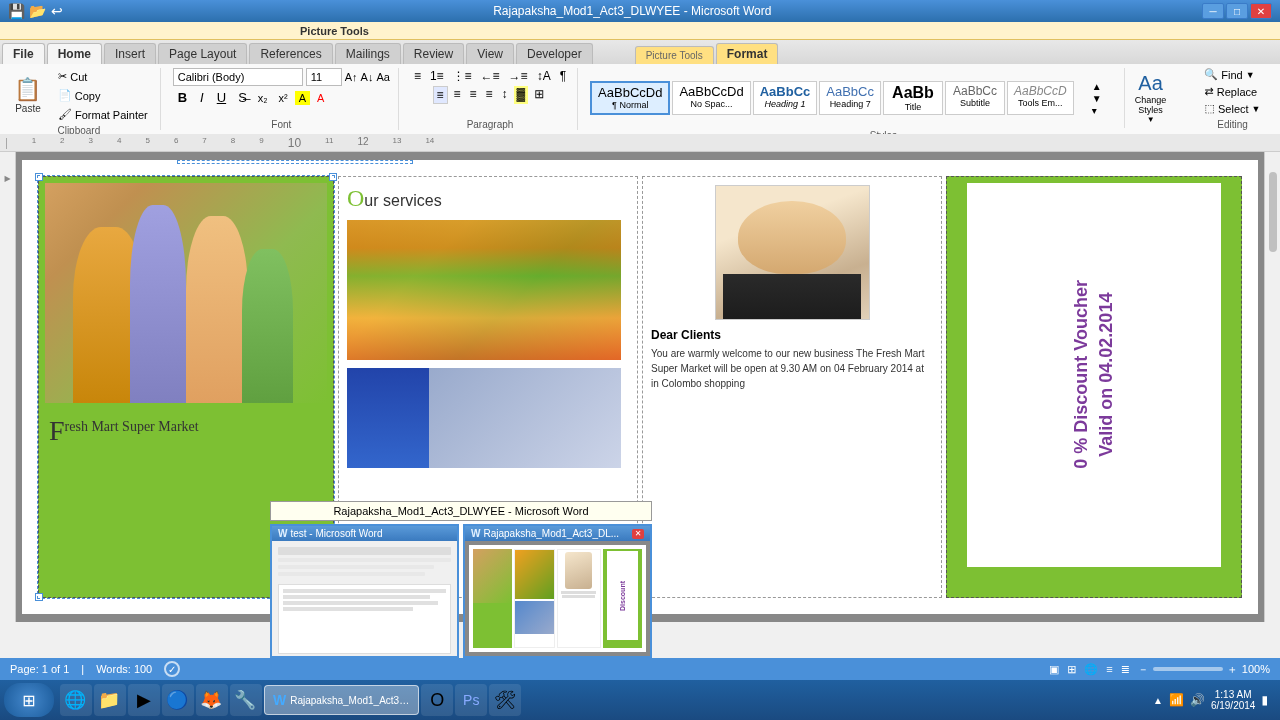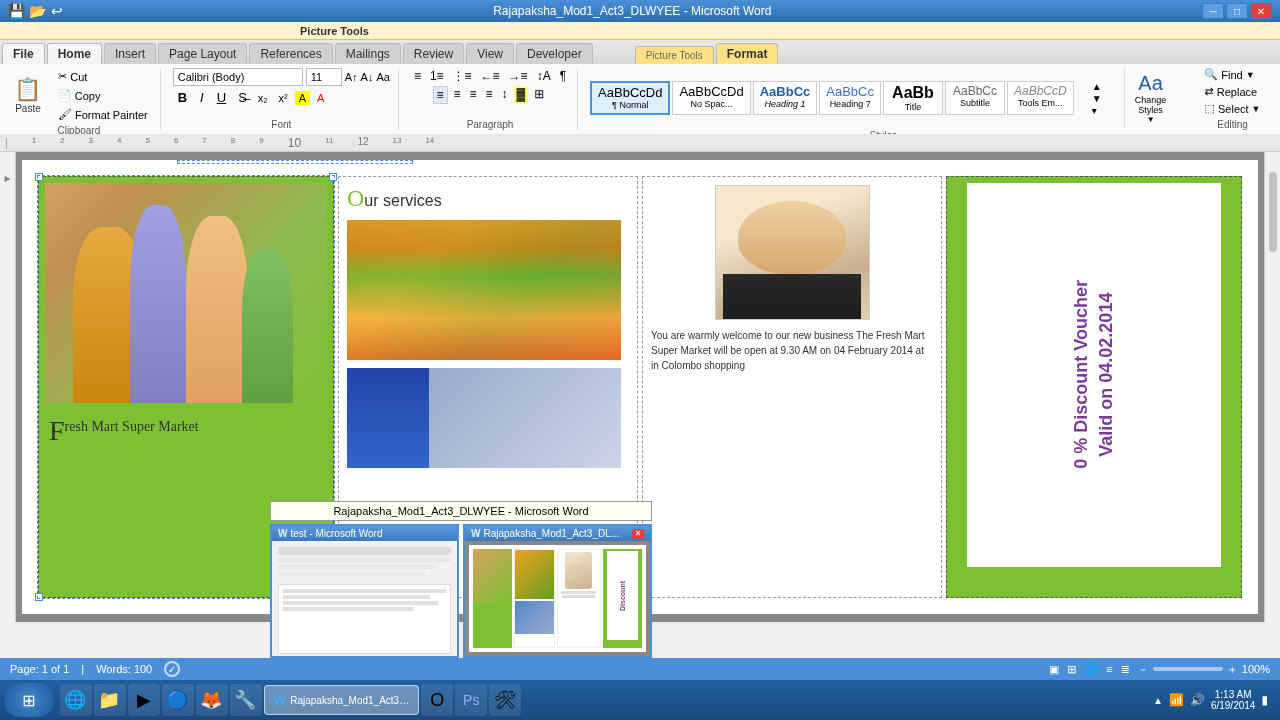--- a/index.html
+++ b/index.html
@@ -297,20 +297,21 @@
         </div>
 
         <div style="flex:1;background:white;border-left:4px solid #7dc033;border:1px dashed #999;padding:8px;min-width:180px;">
 
           <div style="width:155px;height:135px;background:linear-gradient(160deg,#f5e6cc 30%,#c8b090 70%,#e0d0b8 100%);margin:0 auto 8px;border:1px solid #ccc;overflow:hidden;">
 
             <div style="width:70%;height:55%;background:linear-gradient(to bottom,#f0d0a0,#d4a870);border-radius:50% 50% 45% 45%;margin:10% auto 0;"></div>
             <div style="width:90%;height:40%;background:linear-gradient(to bottom,#2a2a2a,#1a1a1a);margin:0 auto;"></div>
           </div>
 
+          <div style="font-size:12px;font-weight:bold;margin-bottom:4px;">Dear Clients</div>
           <div style="font-size:10px;color:#333;line-height:1.5;">You are warmly welcome to our new business The Fresh Mart Super Market will be open at 9.30 AM on 04 February 2014 at in Colombo shopping</div>
         </div>
 
         <div style="flex:1;background:#7dc033;border:1px dashed #555;padding:6px;min-width:160px;">
           <div style="background:white;width:90%;height:94%;margin:0 auto;display:flex;align-items:center;justify-content:center;padding:6px;">
             <div style="writing-mode:vertical-rl;transform:rotate(180deg);font-size:18px;color:#7c3a9b;font-weight:bold;text-align:center;white-space:nowrap;line-height:1.4;">
               <span>0 % Discount Voucher</span>
               <br>
               <span>Valid on 04.02.2014</span>
             </div>

